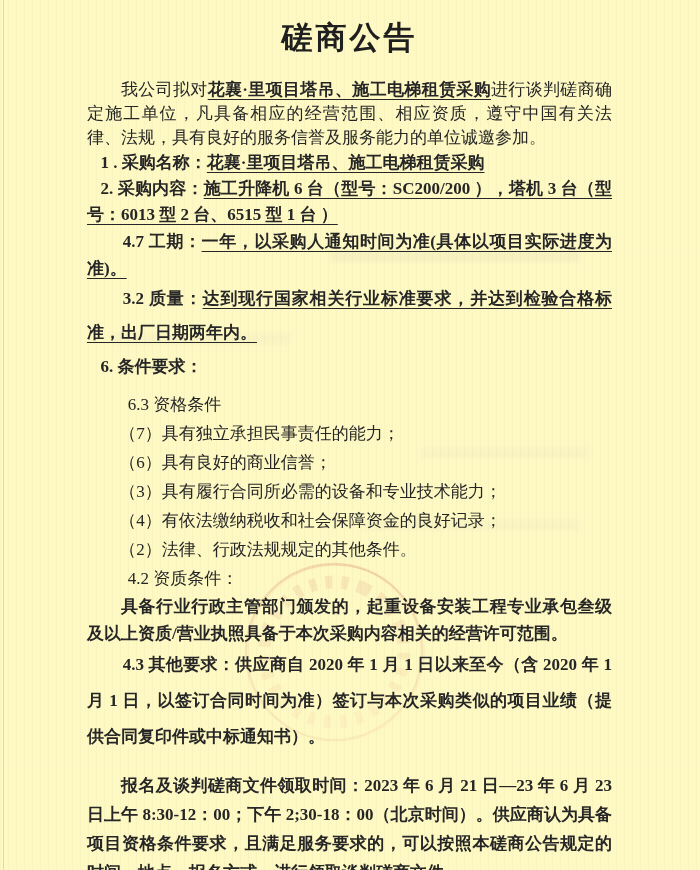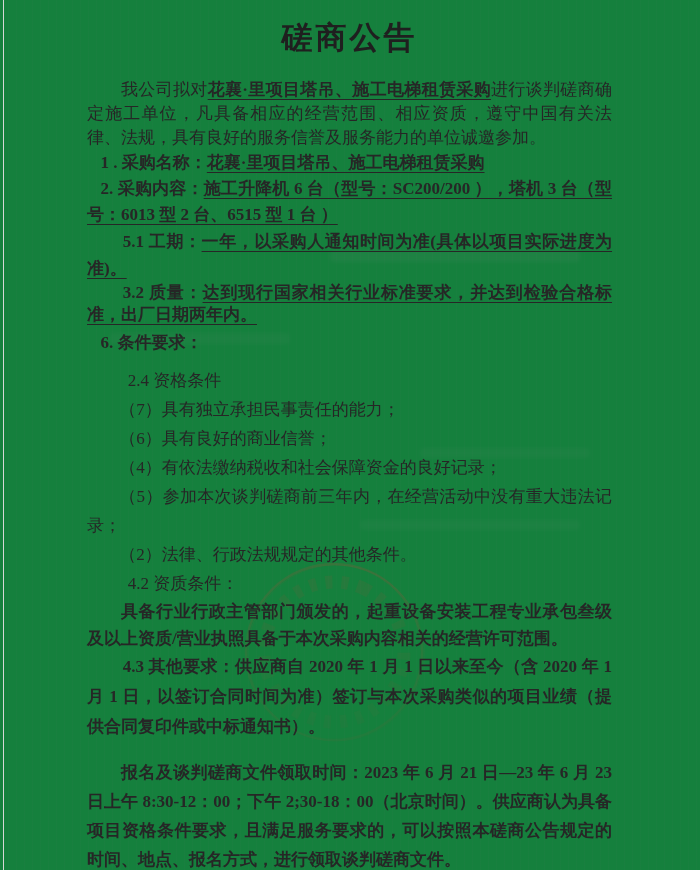--- a/index.html
+++ b/index.html
@@ -3,21 +3,21 @@
 <meta charset="utf-8">
 <style>
   html,body{margin:0;padding:0;}
   body{
     width:700px;height:870px;overflow:hidden;
     background:#ffffff;
     font-family:"Liberation Serif","DejaVu Serif",serif;
     color:#242424;
   }
   .page{
-    position:relative;width:700px;height:870px;background:#15803d;font-family:Liberation Serif, serif;
+    position:relative;width:700px;height:870px;background:#fef9c3;font-family:Liberation Serif, serif;
   }
   
   .page::before{
     content:"";position:absolute;inset:0;pointer-events:none;
     background:repeating-linear-gradient(90deg,rgba(120,120,125,0.045) 0 1px,rgba(0,0,0,0) 1px 8px);
   }
   .page-edge{
     position:absolute;left:3px;top:0;width:1px;height:870px;background:#d6d6d6;
   }
   .content{
@@ -30,26 +30,26 @@
   p{
     margin:0;font-size:17px;line-height:26px;
     text-align:justify;text-justify:inter-ideograph;color:#262626;
   }
   .b{font-weight:700;}
   .u{text-decoration:underline;text-underline-offset:4px;text-decoration-thickness:1px;}
   .intro{text-indent:2em;line-height:24px;}
   .item{text-indent:0.8em;line-height:26px;}
   .sec-heading{text-indent:0.8em;line-height:26px;font-weight:700;}
   .sec3-sub1{text-indent:2.1em;line-height:27px;}
-  .sec3-sub2{text-indent:2.1em;line-height:22px;}
+  .sec3-sub2{text-indent:2.1em;line-height:34px;}
   .sec4-heading{margin-top:4px;margin-bottom:10px;}
   .sub-heading{text-indent:2.4em;line-height:29px;}
   .qual{text-indent:1.9em;line-height:29px;}
   .quals-para{text-indent:2em;line-height:27px;font-weight:700;}
-  .other-para{text-indent:2.1em;line-height:30px;font-weight:700;}
+  .other-para{text-indent:2.1em;line-height:36px;font-weight:700;}
   .closing{margin-top:16px;text-indent:2em;line-height:29px;font-weight:700;}
   
   .seal{
     position:absolute;left:238px;top:556px;width:192px;height:192px;
     pointer-events:none;opacity:0.9;
     -webkit-mask-image:linear-gradient(180deg,rgba(0,0,0,0.95) 0%,rgba(0,0,0,0.55) 55%,rgba(0,0,0,0.3) 100%);
     mask-image:linear-gradient(180deg,rgba(0,0,0,0.95) 0%,rgba(0,0,0,0.55) 55%,rgba(0,0,0,0.3) 100%);
     filter:blur(0.6px);
   }
   
@@ -80,32 +80,32 @@
 
     <h1 class="doc-title">磋商公告</h1>
 
     <p class="intro"><span>我公司拟对</span><span class="b u">花襄·里项目塔吊、施工电梯租赁采购</span><span>进行谈判磋商确定施工单位，凡具备相应的经营范围、相应资质，遵守中国有关法律、法规，具有良好的服务信誉及服务能力的单位诚邀参加。</span></p>
 
     <p class="item"><span class="b">1 . 采购名称：</span><span class="b u">花襄·里项目塔吊、施工电梯租赁采购</span></p>
 
     <p class="item"><span class="b">2. 采购内容：</span><span class="b u">施工升降机 6 台（型号：SC200/200 ），塔机 3 台（型号：6013 型 2 台、6515 型 1 台 ）</span></p>
 
 
-    <p class="sec3-sub1"><span class="b">5.1 工期：</span><span class="b u">一年，以采购人通知时间为准(具体以项目实际进度为准)。</span></p>
+    <p class="sec3-sub1"><span class="b">4.7 工期：</span><span class="b u">一年，以采购人通知时间为准(具体以项目实际进度为准)。</span></p>
 
     <p class="sec3-sub2"><span class="b">3.2 质量：</span><span class="b u">达到现行国家相关行业标准要求，并达到检验合格标准，出厂日期两年内。</span></p>
 
     <p class="sec-heading sec4-heading">6. 条件要求：</p>
 
-    <p class="sub-heading">2.4 资格条件</p>
+    <p class="sub-heading">6.3 资格条件</p>
 
     <p class="qual">（7）具有独立承担民事责任的能力；</p>
     <p class="qual">（6）具有良好的商业信誉；</p>
+    <p class="qual">（3）具有履行合同所必需的设备和专业技术能力；</p>
     <p class="qual">（4）有依法缴纳税收和社会保障资金的良好记录；</p>
-    <p class="qual">（5）参加本次谈判磋商前三年内，在经营活动中没有重大违法记录；</p>
     <p class="qual">（2）法律、行政法规规定的其他条件。</p>
 
     <p class="sub-heading">4.2 资质条件：</p>
 
     <p class="quals-para">具备行业行政主管部门颁发的，起重设备安装工程专业承包叁级及以上资质/营业执照具备于本次采购内容相关的经营许可范围。</p>
 
     <p class="other-para">4.3 其他要求：供应商自 2020 年 1 月 1 日以来至今（含 2020 年 1 月 1 日，以签订合同时间为准）签订与本次采购类似的项目业绩（提供合同复印件或中标通知书）。</p>
 
     <p class="closing">报名及谈判磋商文件领取时间：2023 年 6 月 21 日—23 年 6 月 23 日上午 8:30-12：00；下午 2;30-18：00（北京时间）。供应商认为具备项目资格条件要求，且满足服务要求的，可以按照本磋商公告规定的时间、地点、报名方式，进行领取谈判磋商文件。</p>
 

